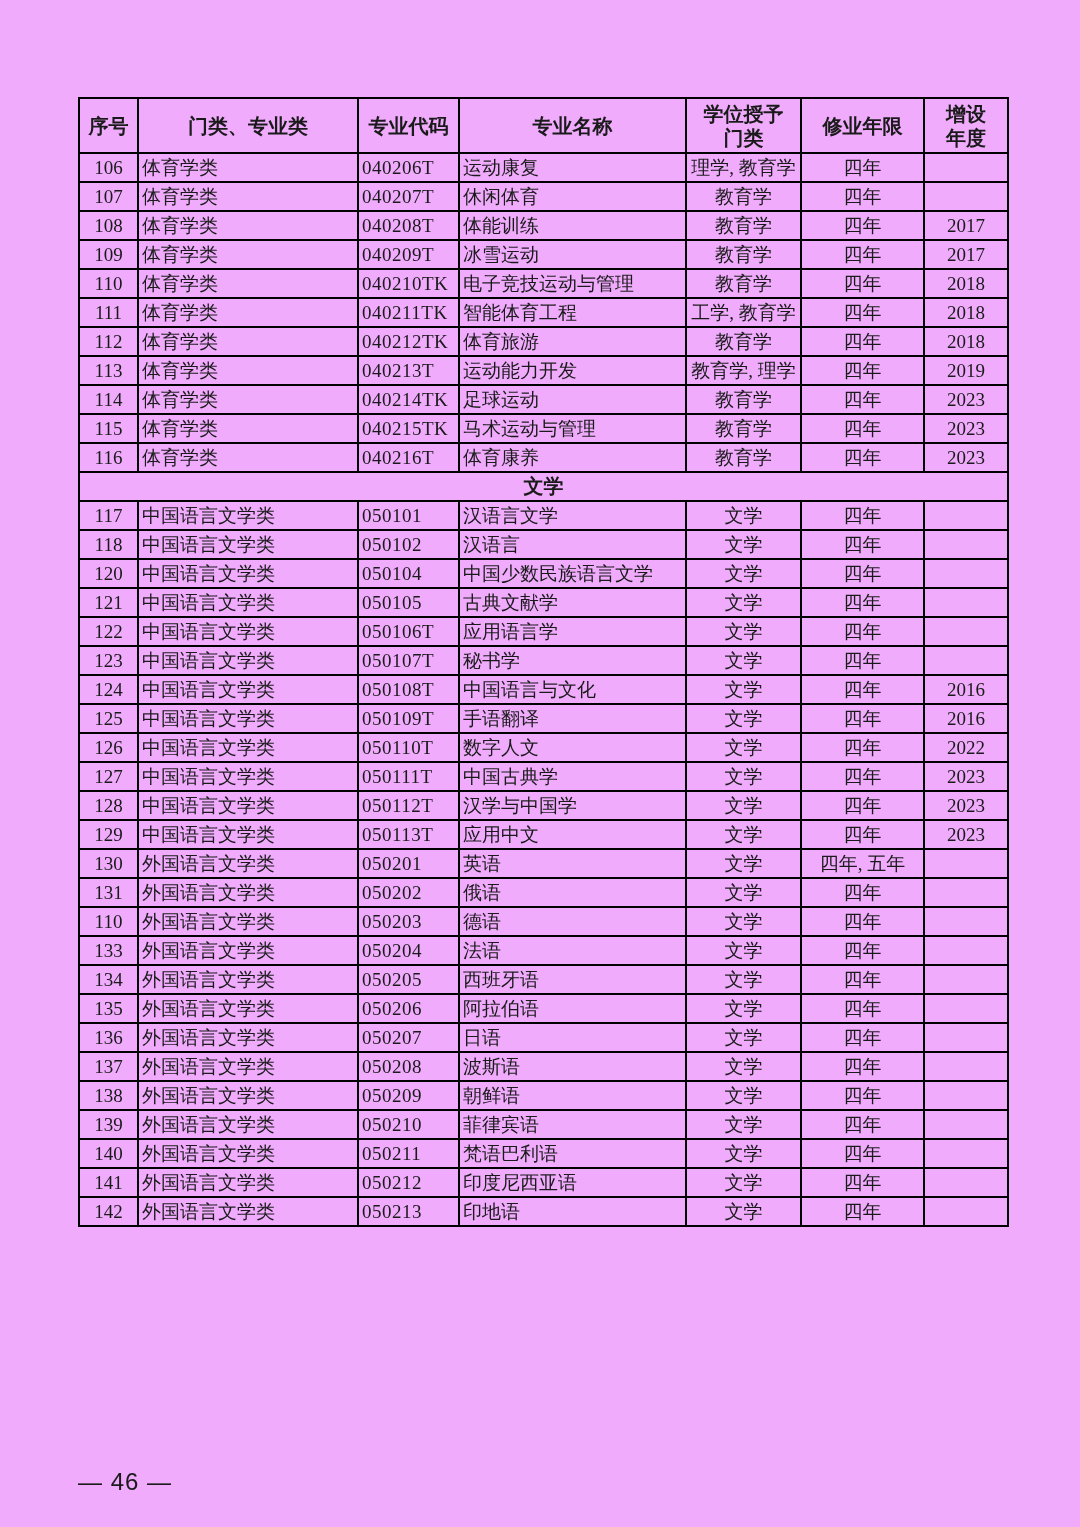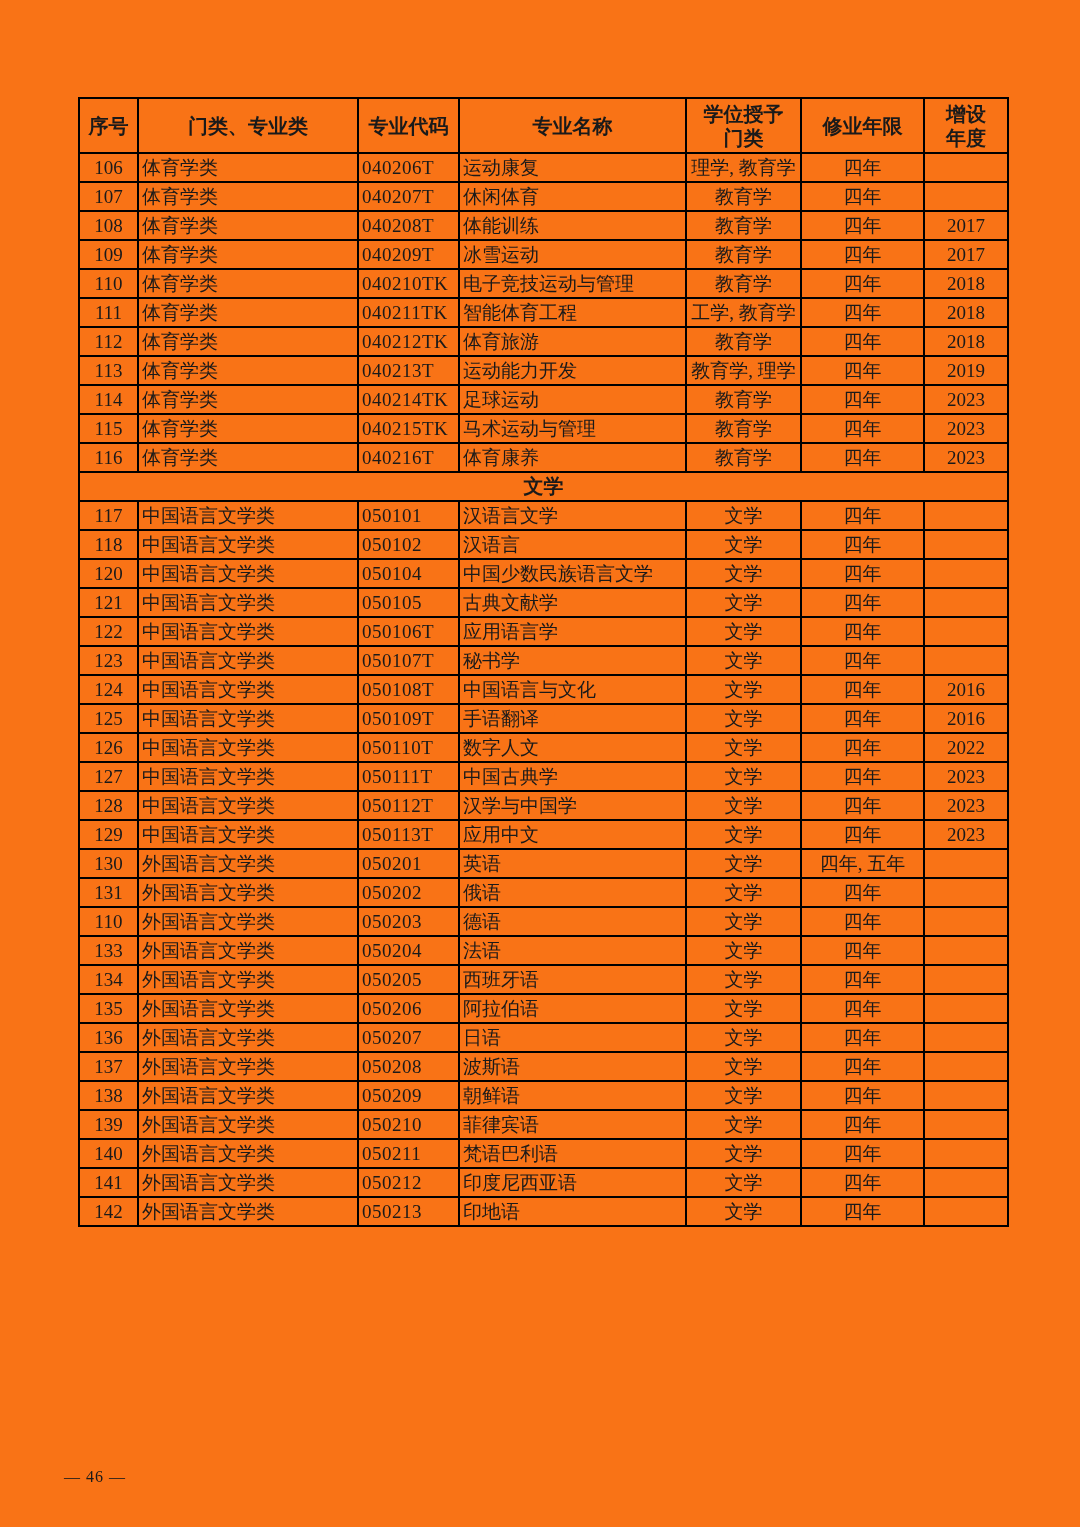--- a/index.html
+++ b/index.html
@@ -4,21 +4,21 @@
 <style>
   html, body {
     margin: 0;
     padding: 0;
     background: #ffffff;
   }
   .page {
     position: relative;
     width: 1080px;
     height: 1527px;
-    background: #f97316;
+    background: #f0abfc;
     overflow: hidden;
     font-family: "Liberation Serif", "DejaVu Serif", serif;
     color: #1a1a1a;
   }
   table.majors {
     position: absolute;
     left: 78px;
     top: 97px;
     width: 929px;
     border-collapse: collapse;
@@ -56,24 +56,24 @@
   td.c-added  { text-align: center; font-size: 18px; font-family: "Liberation Serif", serif; }
   tr.section-row { height: 50px; }
   tr.section-row td {
     font-family: "DejaVu Sans", "Liberation Sans", sans-serif;
     font-weight: bold;
     font-size: 20px;
     text-align: center;
   }
   .page-number {
     position: absolute;
-    left: 64px;
+    left: 78px;
     top: 1468px;
-    font-size: 16px;
-    font-family: Liberation Serif, serif;
+    font-size: 24px;
+    font-family: Liberation Sans, sans-serif;
     color: #1a1a1a;
     letter-spacing: 1px;
   }
 </style>
 </head>
 <body>
 
 <div class="page">
 
   <table class="majors">

